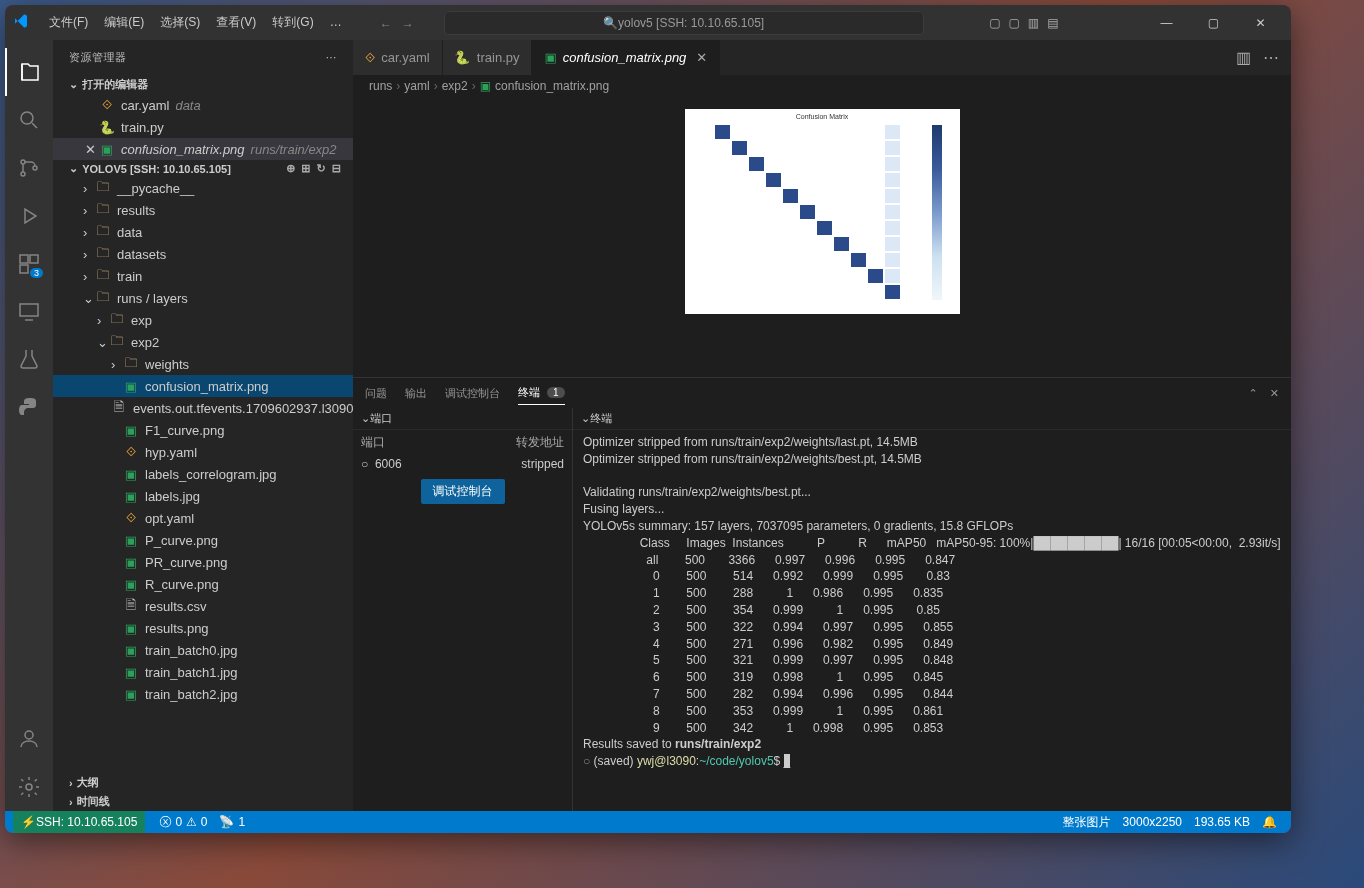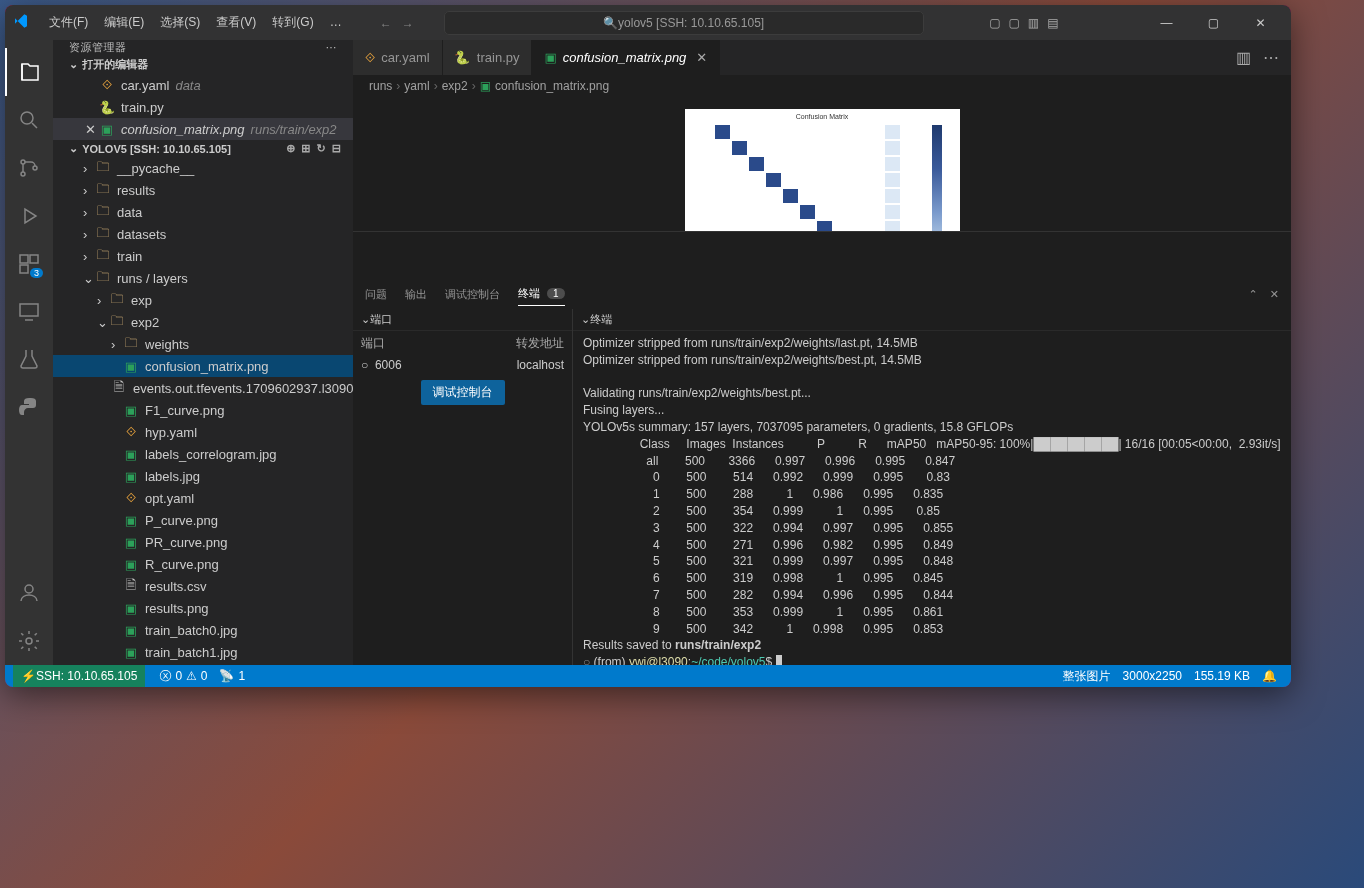--- a/index.html
+++ b/index.html
@@ -1,17 +1,17 @@
 <!DOCTYPE html>
 <html><head>
 <meta charset="utf-8">
 <style>
 * { margin: 0; padding: 0; box-sizing: border-box; font-family: "Segoe UI", -apple-system, sans-serif; }
 body { background: linear-gradient(135deg, #3a5a8a 0%, #8a4a3a 50%, #2a4a7a 100%); width: 1364px; height: 888px; overflow: hidden; position: relative; }
-.vscode-window { position: absolute; top: 5px; left: 5px; width: 1286px; height: 682px; background: #be185d; border-radius: 8px; display: flex; flex-direction: column; overflow: hidden; box-shadow: 0 8px 32px rgba(0,0,0,0.5); }
+.vscode-window { position: absolute; top: 5px; left: 5px; width: 1286px; height: 828px; background: #be185d; border-radius: 8px; display: flex; flex-direction: column; overflow: hidden; box-shadow: 0 8px 32px rgba(0,0,0,0.5); }
 .titlebar { height: 35px; background: #323233; display: flex; align-items: center; padding: 0 8px; font-size: 12px; color: #cccccc; }
 .titlebar .logo { width: 20px; height: 20px; margin-right: 8px; color: #0098ff; }
 .titlebar .menu-item { padding: 0 8px; cursor: pointer; font-size: 12px; }
 .titlebar .nav-arrows { display: flex; margin-left: 30px; gap: 10px; }
 .titlebar .nav-arrows span { color: #888; cursor: pointer; }
 .titlebar .search-box { flex: 0 0 auto; margin-left: 30px; width: 480px; height: 24px; background: #2a2a2a; border: 1px solid #3c3c3c; border-radius: 5px; display: flex; align-items: center; justify-content: center; color: #999; font-size: 12px; }
 .titlebar .window-controls { margin-left: auto; display: flex; gap: 2px; }
 .titlebar .win-ctrl { width: 45px; height: 30px; display: flex; align-items: center; justify-content: center; color: #ccc; cursor: pointer; }
 .titlebar .layout-icons { display: flex; gap: 8px; margin-right: 20px; margin-left: auto; color: #aaa; }
 .main-body { flex: 1; display: flex; overflow: hidden; }
@@ -44,21 +44,21 @@
 .tab-actions { margin-left: auto; display: flex; align-items: center; gap: 12px; padding: 0 12px; color: #aaa; }
 .breadcrumb { height: 22px; display: flex; align-items: center; padding: 0 16px; font-size: 12px; color: #a0a0a0; gap: 4px; }
 .breadcrumb .sep { color: #666; }
 .image-view { flex: 1; display: flex; align-items: flex-start; justify-content: center; padding-top: 12px; background: #1e1e1e; overflow: hidden; }
 .confusion-matrix-img { width: 275px; height: 205px; background: #ffffff; position: relative; }
 .cm-title { position: absolute; top: 4px; left: 0; right: 0; text-align: center; font-size: 7px; color: #333; }
 .cm-grid { position: absolute; top: 16px; left: 30px; width: 190px; height: 175px; }
 .cm-cell { position: absolute; width: 15px; height: 14px; }
 .cm-cbar { position: absolute; right: 18px; top: 16px; width: 10px; height: 175px; background: linear-gradient(to bottom, #1f3a6e, #3a5a9a, #7a9acc, #cce0f0, #f0f6fb); }
 .panel { height: 434px; background: #1e1e1e; border-top: 1px solid #333; display: flex; flex-direction: column; }
-.panel-tabs { height: 30px; display: flex; align-items: center; padding: 0 12px; gap: 18px; font-size: 11px; color: #969696; margin-top: 47px; }
+.panel-tabs { height: 30px; display: flex; align-items: center; padding: 0 12px; gap: 18px; font-size: 11px; color: #969696; }
 .panel-tab { cursor: pointer; padding: 4px 0; }
 .panel-tab.active { color: #fff; border-bottom: 1px solid #fff; }
 .panel-tab .count { background: #4d4d4d; border-radius: 8px; padding: 0 6px; margin-left: 4px; font-size: 10px; }
 .panel-actions { margin-left: auto; display: flex; gap: 12px; }
 .panel-body { flex: 1; display: flex; overflow: hidden; }
 .ports-pane { width: 220px; border-right: 1px solid #333; display: flex; flex-direction: column; }
 .ports-header, .term-header { height: 22px; display: flex; align-items: center; padding: 0 8px; font-size: 11px; color: #ccc; border-bottom: 1px solid #2a2a2a; }
 .ports-table { padding: 4px 8px; font-size: 12px; color: #ccc; }
 .ports-th { display: flex; justify-content: space-between; color: #aaa; margin-bottom: 6px; }
 .ports-row { display: flex; justify-content: space-between; align-items: center; margin-bottom: 8px; }
@@ -433,21 +433,21 @@
                 <span>⌄ </span>
                 <span>端口</span>
               </div>
             <div class="ports-table">
               <div class="ports-th">
                 <span>端口</span>
                 <span>转发地址</span>
               </div>
               <div class="ports-row">
                 <span>○&nbsp;&nbsp;<span>6006</span></span>
-                <span>localhost</span>
+                <span>stripped</span>
               </div>
               <button class="add-port-btn">调试控制台</button>
             </div>
           </div>
           <div class="terminal-pane">
             <div class="term-header">
                 <span>⌄ </span>
                 <span>终端</span>
               </div>
             <div class="terminal-output"><div id="term-lines">Optimizer stripped from runs/train/exp2/weights/last.pt, 14.5MB
@@ -462,21 +462,21 @@
                      1        500        288          1      0.986      0.995      0.835
                      2        500        354      0.999          1      0.995       0.85
                      3        500        322      0.994      0.997      0.995      0.855
                      4        500        271      0.996      0.982      0.995      0.849
                      5        500        321      0.999      0.997      0.995      0.848
                      6        500        319      0.998          1      0.995      0.845
                      7        500        282      0.994      0.996      0.995      0.844
                      8        500        353      0.999          1      0.995      0.861
                      9        500        342          1      0.998      0.995      0.853
 </div><span>Results saved to </span><span class="term-bold">runs/train/exp2</span>
-<span style="color:#888">○ </span><span>(from) </span><span class="term-yellow">ywj@l3090</span><span>:</span><span class="term-cyan">~/code/yolov5</span><span>$ </span><span style="background:#ccc;color:#ccc">_</span></div>
+<span style="color:#888">○ </span><span>(saved) </span><span class="term-yellow">ywj@l3090</span><span>:</span><span class="term-cyan">~/code/yolov5</span><span>$ </span><span style="background:#ccc;color:#ccc">_</span></div>
           </div>
         </div>
       </div>
     </div>
   </div>
 
   <div class="status-bar">
     <div class="status-left">
       <span>⚡ </span>
       <span>SSH: 10.10.65.105</span>
@@ -487,17 +487,17 @@
       <span>⚠</span>
         <span>0</span>
     </div>
     <div class="status-item">
       <span>📡</span>
         <span>1</span>
     </div>
     <div class="status-right">
       <div class="status-item">整张图片</div>
       <div class="status-item">3000x2250</div>
-      <div class="status-item">155.19 KB</div>
+      <div class="status-item">193.65 KB</div>
       <div class="status-item">🔔</div>
     </div>
   </div>
 </div>
 
 </body></html>

